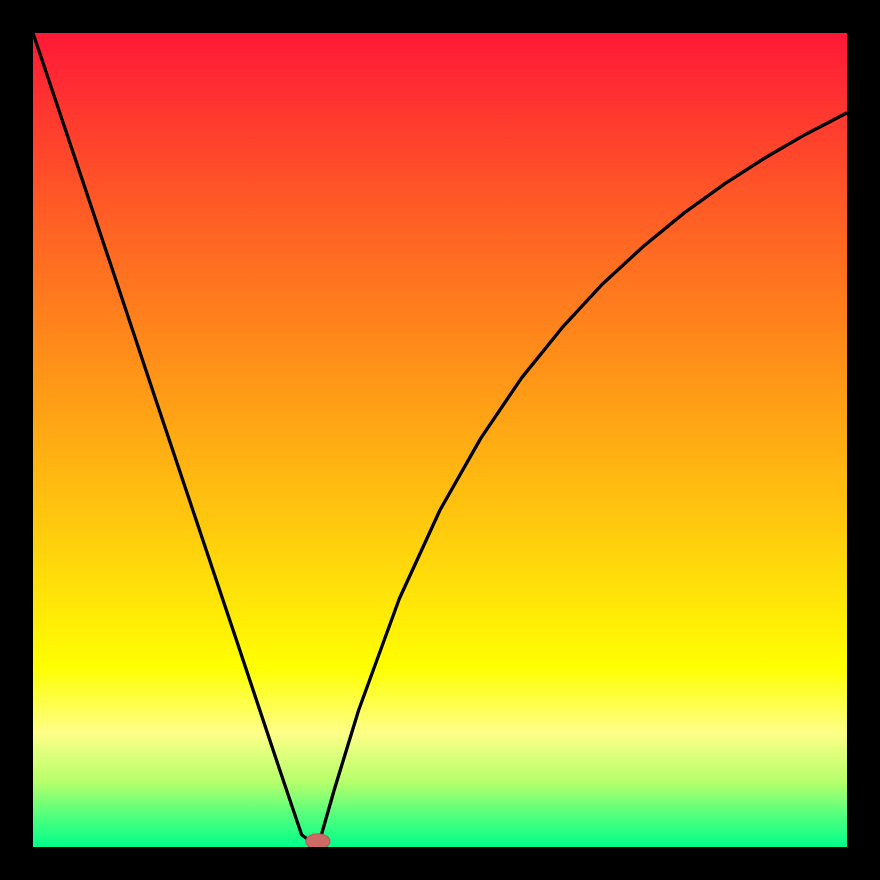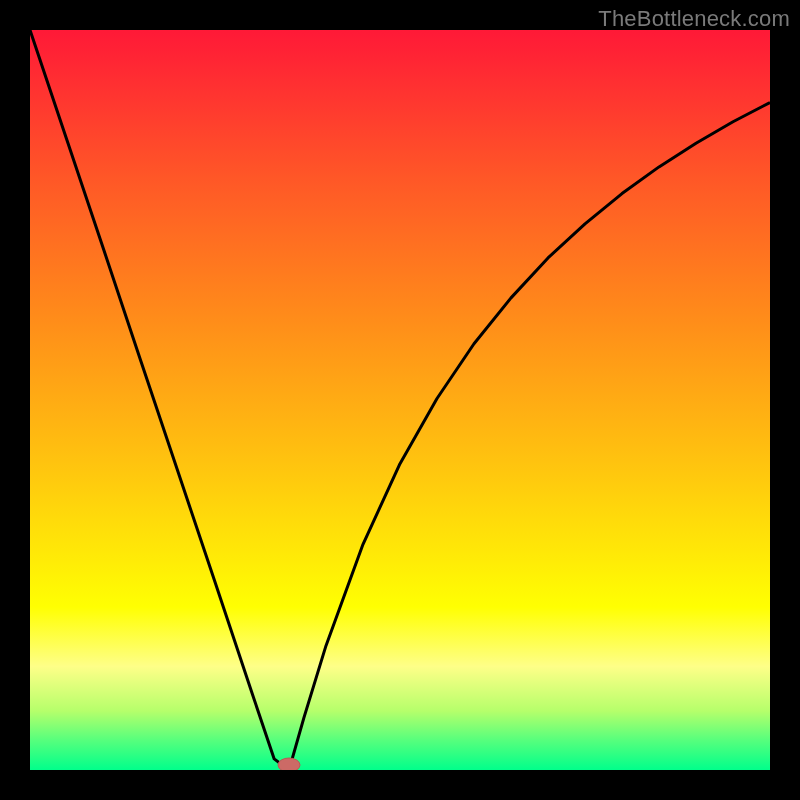--- a/index.html
+++ b/index.html
@@ -32,21 +32,20 @@
     font-weight: 500;
     color: #7a7a7a;
     letter-spacing: 0.2px;
   }
   svg { display: block; }
 </style>
 </head>
 <body>
 
 <div class="frame">
-  <div class="watermark">TheBottleneck.com</div>
   <div class="plot-area">
     <svg id="chart-svg" width="740" height="740" viewBox="0 0 740 740">
         <defs>
           <linearGradient id="bg-grad" x1="0" y1="0" x2="0" y2="1">
             <stop offset="0%" stop-color="#ff1937"></stop>
             <stop offset="20%" stop-color="#ff5727"></stop>
             <stop offset="40%" stop-color="#ff8f19"></stop>
             <stop offset="60%" stop-color="#ffc80e"></stop>
             <stop offset="78%" stop-color="#ffff02"></stop>
             <stop offset="86%" stop-color="#feff88"></stop>

